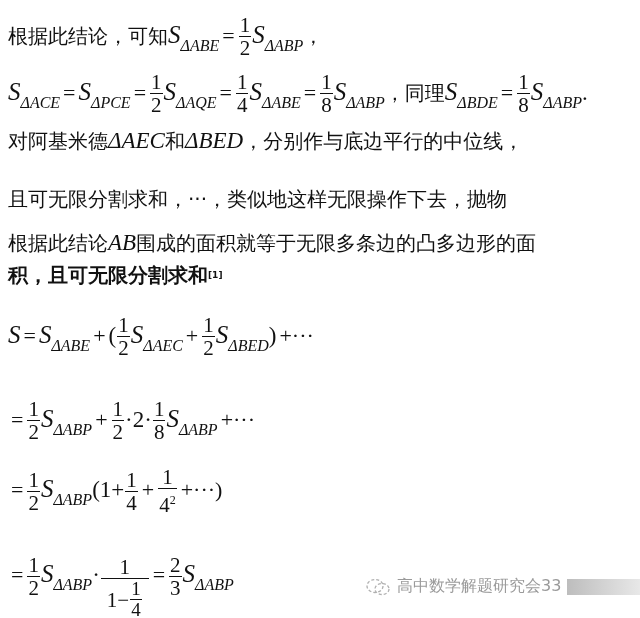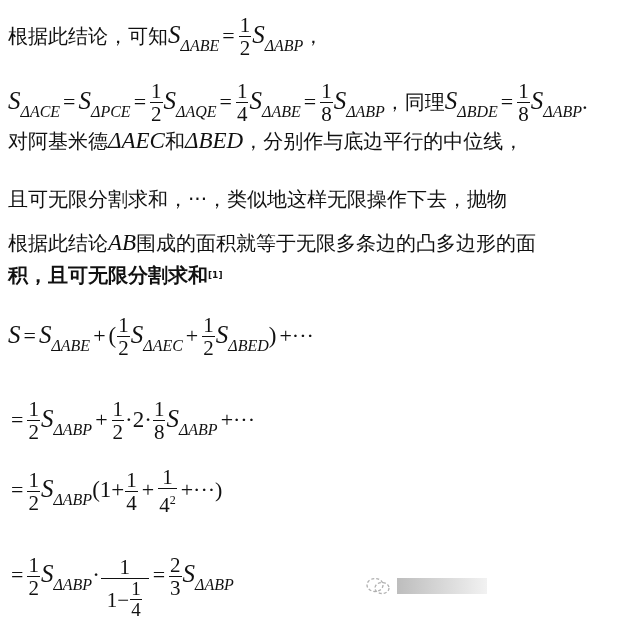--- a/index.html
+++ b/index.html
@@ -26,21 +26,21 @@
   .wm-icon { width: 26px; height: 20px; }
   .wm-fade { display: inline-block; width: 90px; height: 16px; background: linear-gradient(90deg, #bdbdbd, #f2f2f2); vertical-align: middle; }
 </style>
 </head>
 <body>
 
 <div class="line" style="top:14px;">
   <span class="cn">根据此结论，可知</span><span class="S">S</span><span class="sub">ΔABE</span><span class="op">=</span><span class="frac"><span class="num">1</span><span class="den">2</span></span><span class="S">S</span><span class="sub">ΔABP</span><span class="cn">，</span>
 </div>
 
-<div class="line" style="top:80px;">
+<div class="line" style="top:71px;">
   <span class="S">S</span><span class="sub">ΔACE</span><span class="op">=</span><span class="S">S</span><span class="sub">ΔPCE</span><span class="op">=</span><span class="frac"><span class="num">1</span><span class="den">2</span></span><span class="S">S</span><span class="sub">ΔAQE</span><span class="op">=</span><span class="frac"><span class="num">1</span><span class="den">4</span></span><span class="S">S</span><span class="sub">ΔABE</span><span class="op">=</span><span class="frac"><span class="num">1</span><span class="den">8</span></span><span class="S">S</span><span class="sub">ΔABP</span><span class="cn">，同理</span><span class="S">S</span><span class="sub">ΔBDE</span><span class="op">=</span><span class="frac"><span class="num">1</span><span class="den">8</span></span><span class="S">S</span><span class="sub">ΔABP</span><span class="m">.</span>
 </div>
 
 <div class="line" style="top:128px;">
   <span class="cn">对阿基米德</span><span class="m it">ΔAEC</span><span class="cn">和</span><span class="m it">ΔBED</span><span class="cn">，分别作与底边平行的中位线，</span>
 </div>
 <div class="line" style="top:186px;">
   <span class="cn">且可无限分割求和，···，类似地这样无限操作下去，抛物</span>
 </div>
 <div class="line" style="top:230px;">
@@ -64,14 +64,15 @@
 
 <div class="line" style="top:544px;">
   <span class="op">=</span><span class="frac"><span class="num">1</span><span class="den">2</span></span><span class="S">S</span><span class="sub">ΔABP</span><span class="m">·</span><span class="frac" style="position:relative;top:12px;"><span class="num">1</span><span class="den" style="padding:0 6px;"><span style="vertical-align:middle">1−</span><span class="frac" style="font-size:19px;line-height:20px"><span class="num">1</span><span class="den">4</span></span></span></span><span class="op">=</span><span class="frac"><span class="num">2</span><span class="den">3</span></span><span class="S">S</span><span class="sub">ΔABP</span>
 </div>
 
 <div class="watermark">
   <svg class="wm-icon" viewBox="0 0 26 20">
     <ellipse cx="10" cy="9" rx="8" ry="6.5" fill="none" stroke="#b0b0b0" stroke-width="1.3" stroke-dasharray="3 2"></ellipse>
     <ellipse cx="17" cy="12" rx="7" ry="5.5" fill="none" stroke="#b0b0b0" stroke-width="1.3" stroke-dasharray="3 2"></ellipse>
   </svg>
+  <span>高中数学解题研究会33</span>
   <span class="wm-fade"></span>
 </div>
 
 </body></html>

